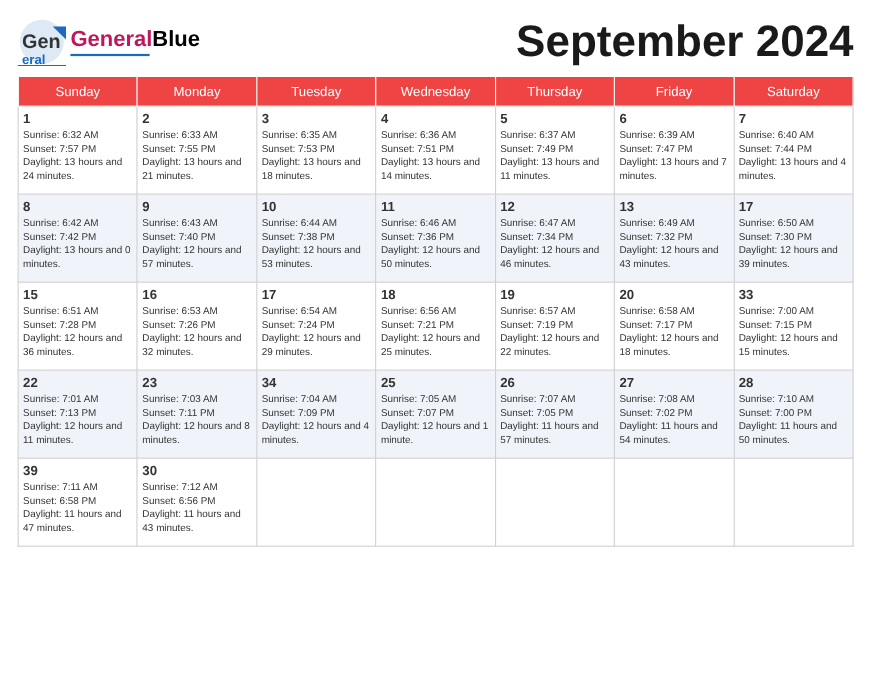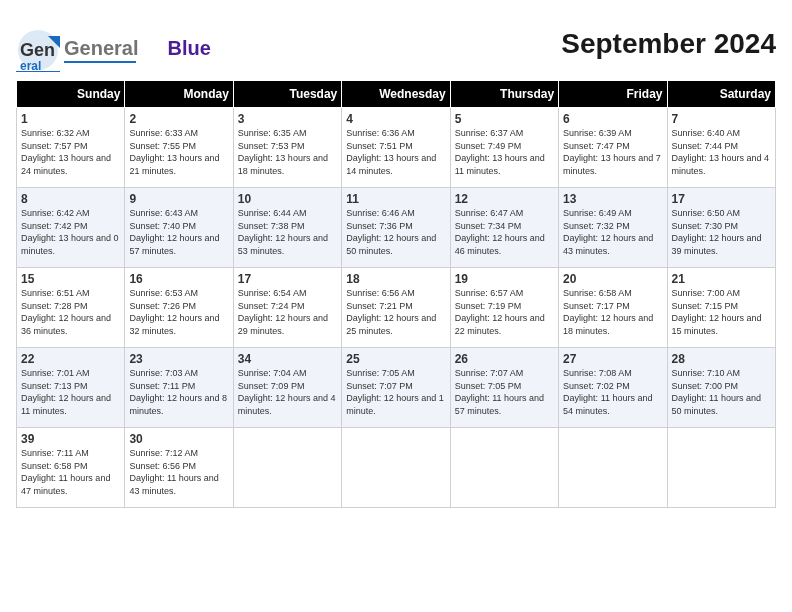--- a/index.html
+++ b/index.html
@@ -8,52 +8,51 @@
       background: #fff;
       width: 792px;
       min-height: 612px;
       padding: 16px;
     }
     .header-row {
       display: flex;
       align-items: flex-start;
       justify-content: space-between;
       margin-bottom: 8px;
-      margin-top: 12px;
     }
     .logo {
       display: flex;
       flex-direction: column;
       align-items: flex-start;
     }
     .title-block {
       text-align: right;
     }
     .month-title {
-      font-size: 28px;
+      font-size: 40px;
       font-weight: bold;
       color: #1a1a1a;
       text-align: right;
     }
     .location-title {
       font-size: 14px;
       color: #555;
     }
     .calendar-table {
       width: 100%;
       border-collapse: collapse;
       table-layout: fixed;
     }
     .calendar-table th {
-      background: #000000;
+      background: #ef4444;
       color: #fff;
       font-size: 12px;
-      font-weight: bold;
+      font-weight: normal;
       padding: 6px 4px;
-      text-align: right;
+      text-align: center;
       border: 1px solid #fff;
     }
     .calendar-table td {
       border: 1px solid #d0d0d0;
       vertical-align: top;
       padding: 4px 4px;
       font-size: 9.5px;
       color: #333;
       background: #fff;
       height: 80px;
@@ -84,21 +83,21 @@
     <div style="display:flex;align-items:center;">
       <svg width="44" height="44" viewBox="0 0 44 44">
         <circle cx="22" cy="22" r="20" fill="#1a6bbf" opacity="0.15"></circle>
         <text x="4" y="28" font-size="18" font-weight="bold" fill="#333" font-family="Arial">Gen</text>
         <text x="4" y="42" font-size="12" font-weight="bold" fill="#1a6bbf" font-family="Arial">eral</text>
         <polygon points="32,8 44,8 44,20" fill="#1a6bbf"></polygon>
         <line x1="0" y1="44" x2="44" y2="44" stroke="#1a6bbf" stroke-width="2"></line>
       </svg>
       <div style="margin-left:4px;">
         <div style="font-size:20px;font-weight:bold;line-height:1.1;">
-          <span style="color:#737373;text-align:center;">General</span><span style="color:#4c1d95;padding-left:29px;">Blue</span>
+          <span style="color:#be185d;text-align:center;">General</span><span style="color:#000000;">Blue</span>
         </div>
         <div style="height:2px;background:#1a6bbf;width:72px;margin-top:2px;"></div>
       </div>
     </div>
   </div>
   <div class="title-block">
     <div class="month-title">September 2024</div>
   </div>
 </div>
 
@@ -133,21 +132,21 @@
         <td><span class="day-num">13</span><span class="cell-text">Sunrise: 6:49 AM<br>Sunset: 7:32 PM<br>Daylight: 12 hours and 43 minutes.</span></td>
         <td><span class="day-num">17</span><span class="cell-text">Sunrise: 6:50 AM<br>Sunset: 7:30 PM<br>Daylight: 12 hours and 39 minutes.</span></td>
       </tr>
       <tr>
         <td><span class="day-num">15</span><span class="cell-text">Sunrise: 6:51 AM<br>Sunset: 7:28 PM<br>Daylight: 12 hours and 36 minutes.</span></td>
         <td><span class="day-num">16</span><span class="cell-text">Sunrise: 6:53 AM<br>Sunset: 7:26 PM<br>Daylight: 12 hours and 32 minutes.</span></td>
         <td><span class="day-num">17</span><span class="cell-text">Sunrise: 6:54 AM<br>Sunset: 7:24 PM<br>Daylight: 12 hours and 29 minutes.</span></td>
         <td><span class="day-num">18</span><span class="cell-text">Sunrise: 6:56 AM<br>Sunset: 7:21 PM<br>Daylight: 12 hours and 25 minutes.</span></td>
         <td><span class="day-num">19</span><span class="cell-text">Sunrise: 6:57 AM<br>Sunset: 7:19 PM<br>Daylight: 12 hours and 22 minutes.</span></td>
         <td><span class="day-num">20</span><span class="cell-text">Sunrise: 6:58 AM<br>Sunset: 7:17 PM<br>Daylight: 12 hours and 18 minutes.</span></td>
-        <td><span class="day-num">21</span><span class="cell-text">Sunrise: 7:00 AM<br>Sunset: 7:15 PM<br>Daylight: 12 hours and 15 minutes.</span></td>
+        <td><span class="day-num">33</span><span class="cell-text">Sunrise: 7:00 AM<br>Sunset: 7:15 PM<br>Daylight: 12 hours and 15 minutes.</span></td>
       </tr>
       <tr>
         <td><span class="day-num">22</span><span class="cell-text">Sunrise: 7:01 AM<br>Sunset: 7:13 PM<br>Daylight: 12 hours and 11 minutes.</span></td>
         <td><span class="day-num">23</span><span class="cell-text">Sunrise: 7:03 AM<br>Sunset: 7:11 PM<br>Daylight: 12 hours and 8 minutes.</span></td>
         <td><span class="day-num">34</span><span class="cell-text">Sunrise: 7:04 AM<br>Sunset: 7:09 PM<br>Daylight: 12 hours and 4 minutes.</span></td>
         <td><span class="day-num">25</span><span class="cell-text">Sunrise: 7:05 AM<br>Sunset: 7:07 PM<br>Daylight: 12 hours and 1 minute.</span></td>
         <td><span class="day-num">26</span><span class="cell-text">Sunrise: 7:07 AM<br>Sunset: 7:05 PM<br>Daylight: 11 hours and 57 minutes.</span></td>
         <td><span class="day-num">27</span><span class="cell-text">Sunrise: 7:08 AM<br>Sunset: 7:02 PM<br>Daylight: 11 hours and 54 minutes.</span></td>
         <td><span class="day-num">28</span><span class="cell-text">Sunrise: 7:10 AM<br>Sunset: 7:00 PM<br>Daylight: 11 hours and 50 minutes.</span></td>
       </tr>

